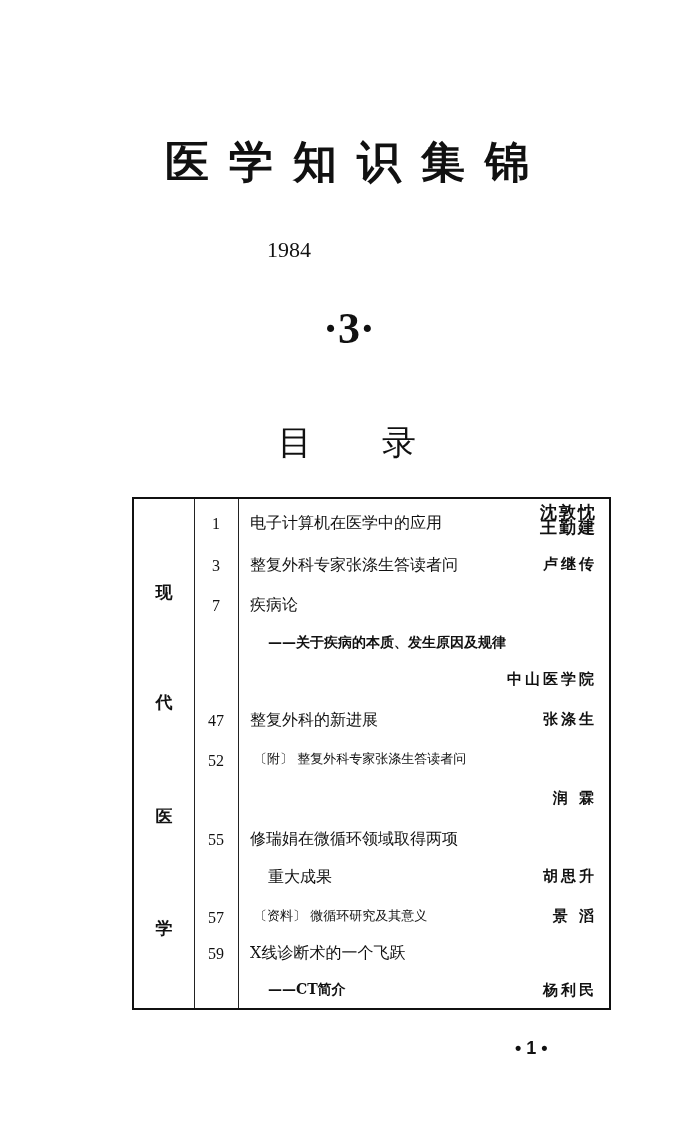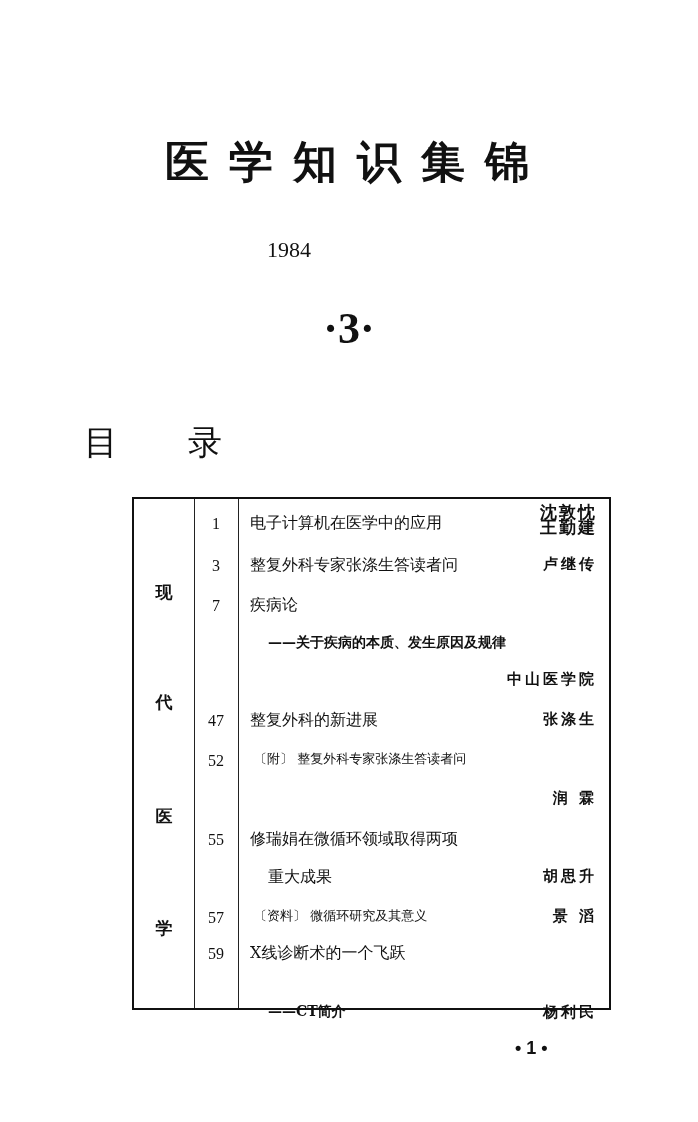--- a/index.html
+++ b/index.html
@@ -4,22 +4,22 @@
 <style>
   html, body { margin: 0; padding: 0; background: #ffffff; }
   body { width: 698px; height: 1122px; position: relative; overflow: hidden;
          font-family: "DejaVu Serif", "Liberation Serif", serif; color: #111; }
   .title { position: absolute; left: 0; width: 698px; top: 133px; text-align: center;
            font-size: 44px; font-weight: bold; letter-spacing: 20px; padding-left: 16px; box-sizing: border-box; }
   .year { position: absolute; left: 0; width: 578px; top: 237px; text-align: center;
           font-family: "Liberation Serif", serif; font-size: 22px; }
   .issue { position: absolute; left: 0; width: 698px; top: 303px; text-align: center;
            font-family: "Liberation Serif", serif; font-size: 44px; font-weight: bold; }
-  .toc-heading { position: absolute; left: 0; width: 698px; top: 420px; text-align: left;
-                 font-size: 34px; letter-spacing: 70px; padding-left: 84px; box-sizing: border-box; }
+  .toc-heading { position: absolute; left: 0; width: 698px; top: 420px; text-align: center;
+                 font-size: 34px; letter-spacing: 70px; padding-left: 66px; box-sizing: border-box; }
   .toc-box { position: absolute; left: 132px; top: 497px; width: 479px; height: 513px;
              border: 2px solid #111; box-sizing: border-box; }
   .col-div { position: absolute; top: 0; bottom: 0; border-left: 1.5px solid #222; }
   .section { position: absolute; left: 0; width: 60px; top: 0; bottom: 0; }
   .section span { position: absolute; left: 0; width: 60px; text-align: center;
                   font-size: 17px; font-weight: bold; }
   .row { position: absolute; left: 0; right: 0; height: 24px; }
   .row .pg { position: absolute; left: 62px; width: 40px; text-align: center;
              font-family: "Liberation Serif", serif; font-size: 16px; top: 2px; }
   .row .ttl { position: absolute; left: 116px; font-size: 16px; white-space: nowrap; }
@@ -106,19 +106,19 @@
     <span class="pg">57</span>
     <span class="ttl small">〔资料〕 微循环研究及其意义</span>
     <span class="auth">景  滔</span>
   </div>
 
   <div class="row" style="top:444px;">
     <span class="pg">59</span>
     <span class="ttl">X线诊断术的一个飞跃</span>
   </div>
 
-  <div class="row" style="top:504px;">
+  <div class="row" style="top:482px;">
     <span class="ttl sub">——CT简介</span>
     <span class="auth">杨利民</span>
   </div>
 </div>
 
 <div class="pagenum">• 1 •</div>
 
 </body></html>

